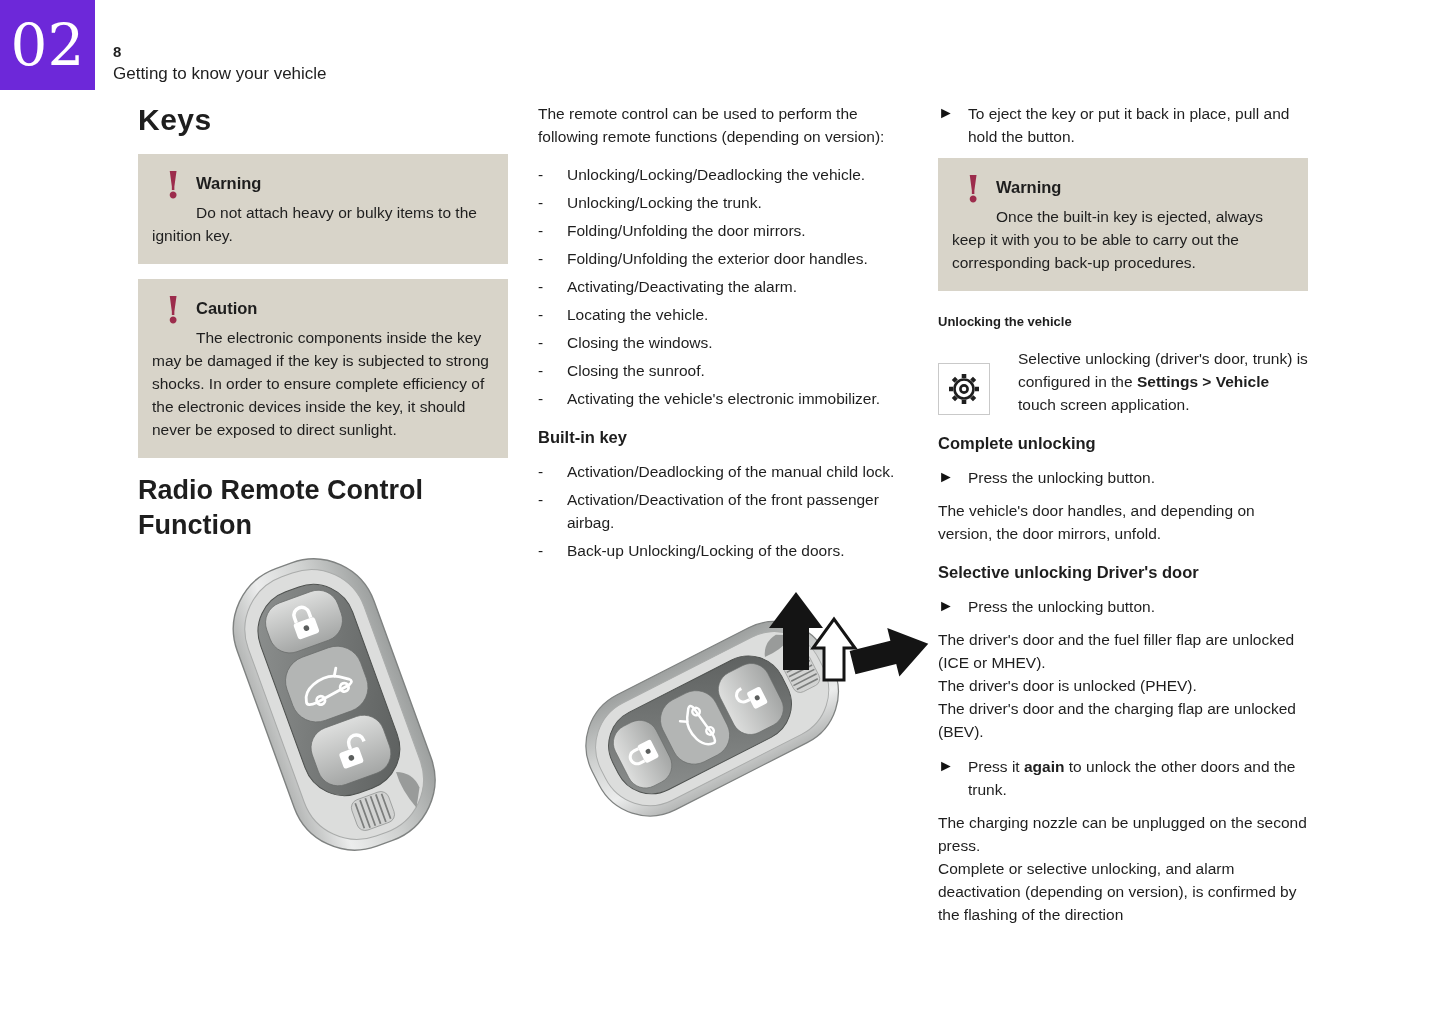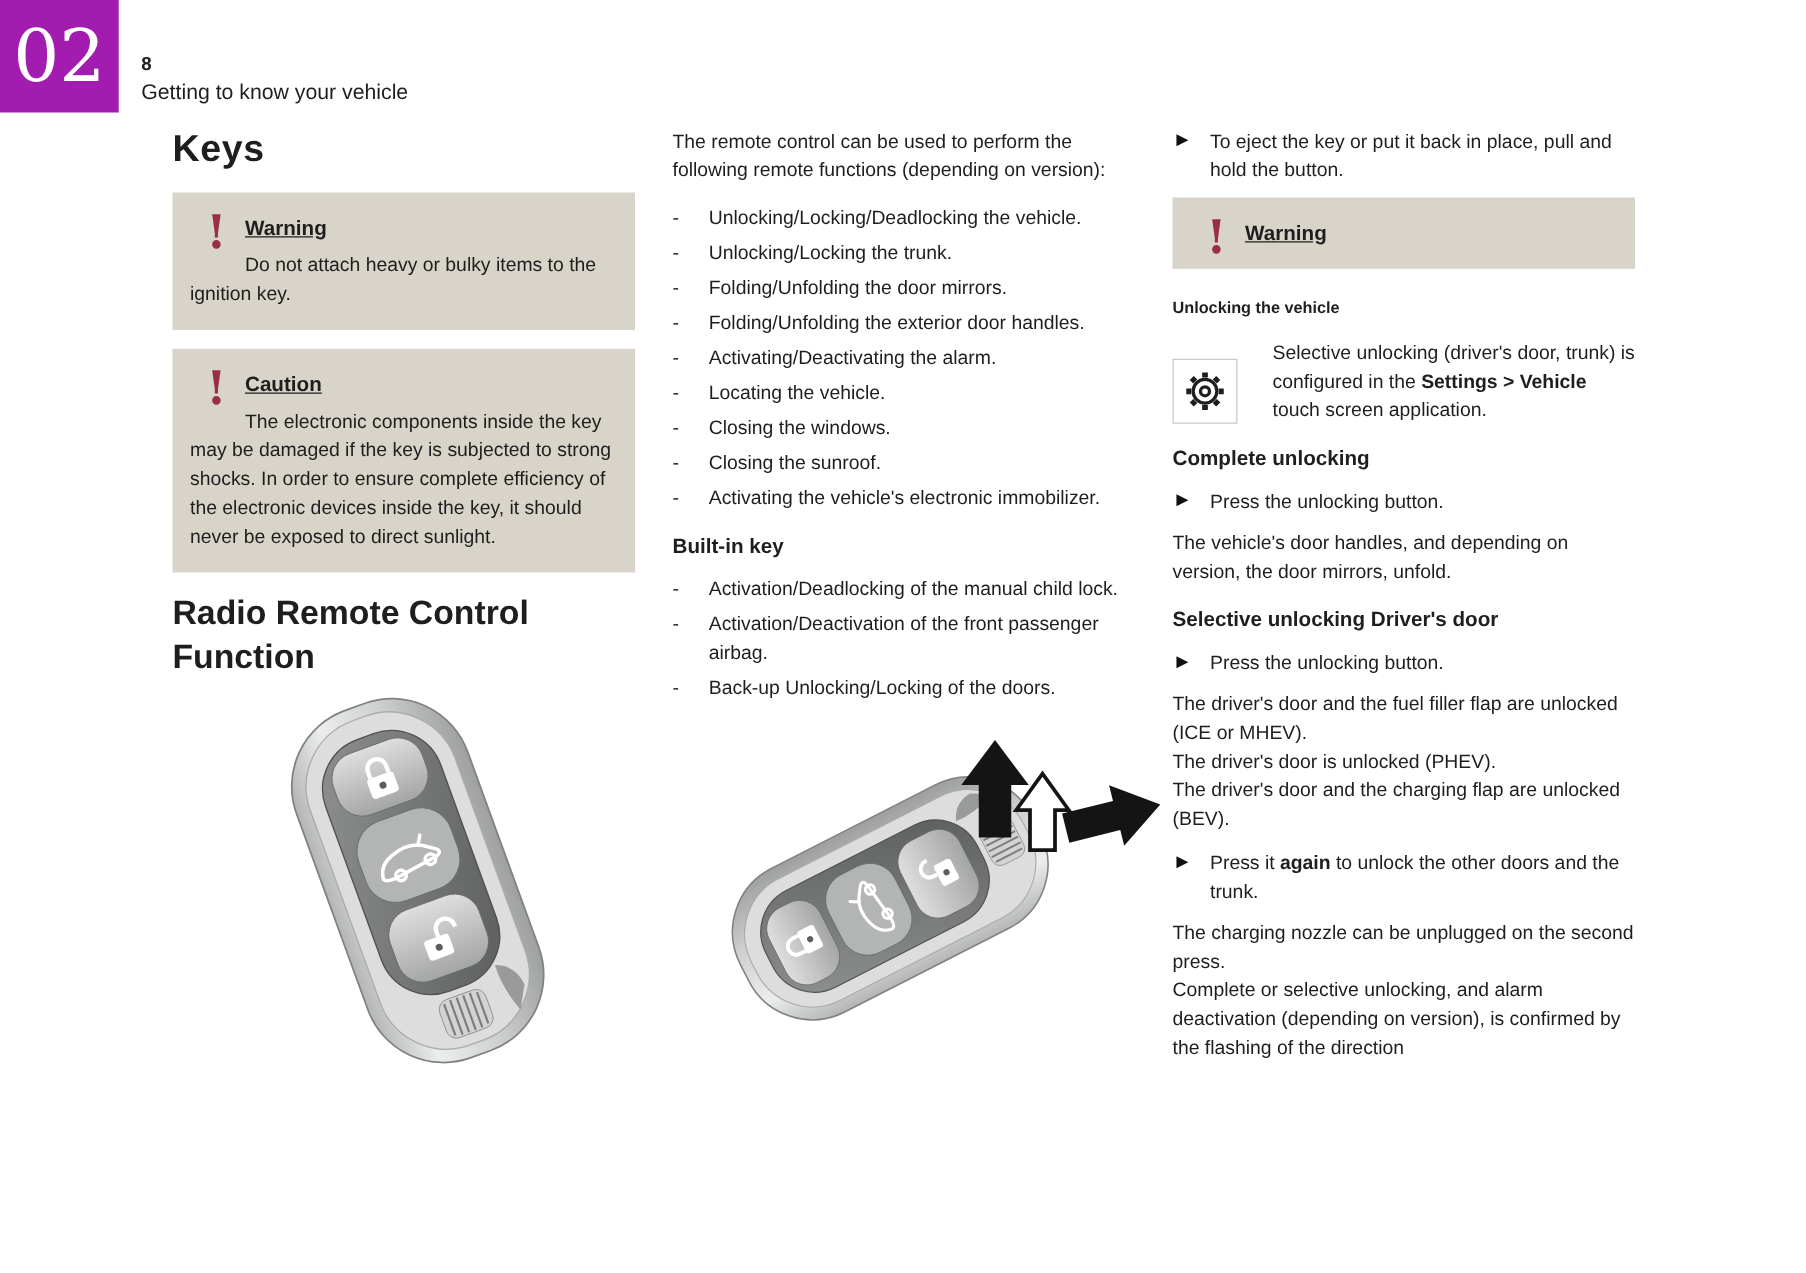--- a/index.html
+++ b/index.html
@@ -7,21 +7,21 @@
   body {
     width:1445px; height:1018px; position:relative; overflow:hidden;
     font-family:"Liberation Sans", sans-serif;
     color:#1e1e1e; font-size:15.5px; line-height:23px;
   }
   .page { position:relative; width:1445px; height:1018px; }
 
   
   .chapter-box {
     position:absolute; left:0; top:0; width:95px; height:90px;
-    background:#a21caf; color:#fff;
+    background:#6d28d9; color:#fff;
     display:flex; align-items:center; justify-content:center;
     font-family:"DejaVu Serif", serif; font-size:58px; line-height:1;
   }
   .page-meta { position:absolute; left:113px; top:42px; }
   .page-number { font-weight:700; font-size:15px; line-height:20px; }
   .chapter-title { font-size:17px; line-height:24px; }
 
   
   .col { position:absolute; top:100px; width:370px; }
   .col-left  { left:138px; }
@@ -33,21 +33,21 @@
   h3.sub-section-title { font-size:13px; font-weight:700; line-height:26px; margin:18px 0 12px 0; }
   h4.minor-title { font-size:16.5px; font-weight:700; line-height:22px; margin:16px 0 12px 0; }
 
   
   .notice { position:relative; background:#d8d4c9; padding:15px 16px 17px 14px; margin-bottom:15px; }
   .notice .bang {
     position:absolute; left:27px; top:12px; width:14px;
     color:#9c2c4c; font-family:"DejaVu Serif", serif; font-weight:700;
     font-size:37px; line-height:1.05;
   }
-  .notice-title { margin-left:44px; font-weight:700; font-size:16.5px; line-height:22px; padding-top:3px;text-decoration:underline; }
+  .notice-title { margin-left:44px; font-weight:700; font-size:16.5px; line-height:22px; padding-top:3px; }
   .notice-body { margin-top:7px; text-indent:44px; }
 
   
   .dash-item { display:flex; margin-bottom:5px; }
   .dash-item .dash { flex:0 0 29px; }
   .dash-item .dash-text { flex:1; }
   .intro { margin-bottom:15px; }
 
   
   .step { display:flex; margin:0 0 10px 0; }
@@ -221,20 +221,21 @@
 
   <div class="col col-right">
     <div class="step">
       <span class="step-arrow">►</span>
       <span class="step-text">To eject the key or put it back in place, pull and hold the button.</span>
     </div>
 
     <div class="notice">
       <span class="bang">!</span>
       <div class="notice-title">Warning</div>
+      <div class="notice-body">Once the built-in key is ejected, always keep it with you to be able to carry out the corresponding back-up procedures.</div>
     </div>
 
     <h3 class="sub-section-title">Unlocking the vehicle</h3>
 
     <div class="config-row">
       <div class="gear-box">
         <svg width="36" height="36" viewBox="0 0 36 36">
           <g fill="none" stroke="#1e1e1e" stroke-width="2.6">
             <circle cx="18" cy="18" r="9.5"></circle>
             <circle cx="18" cy="18" r="3.6"></circle>

